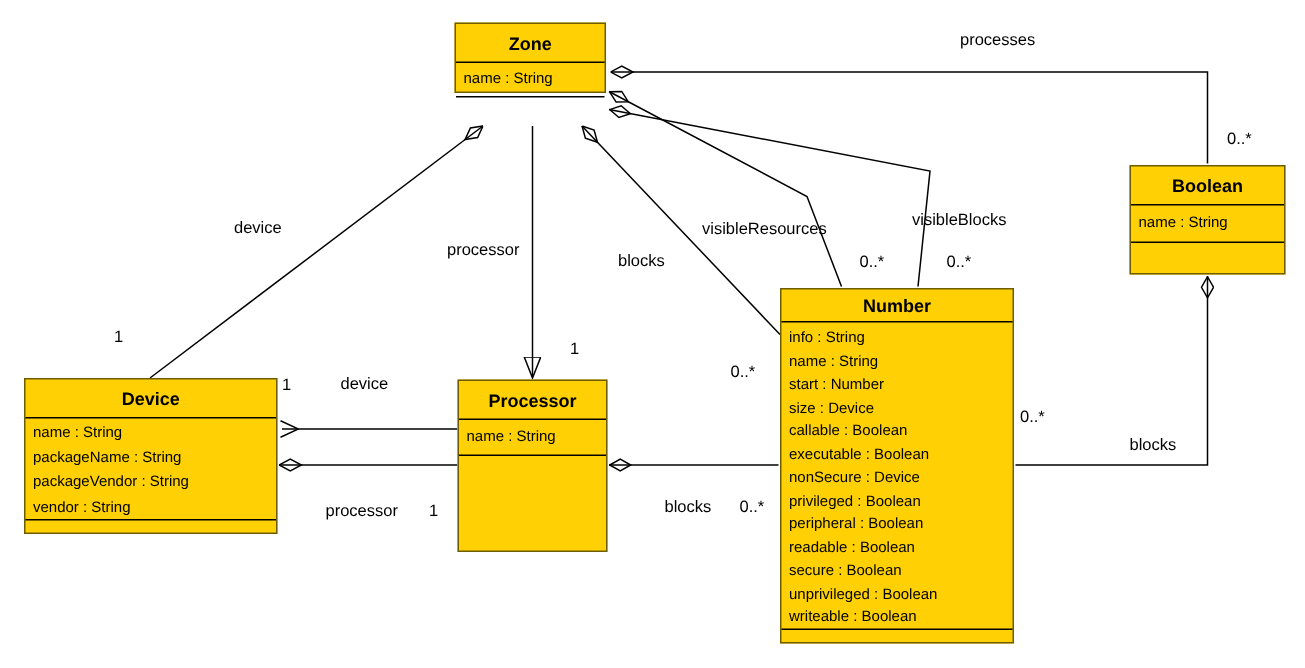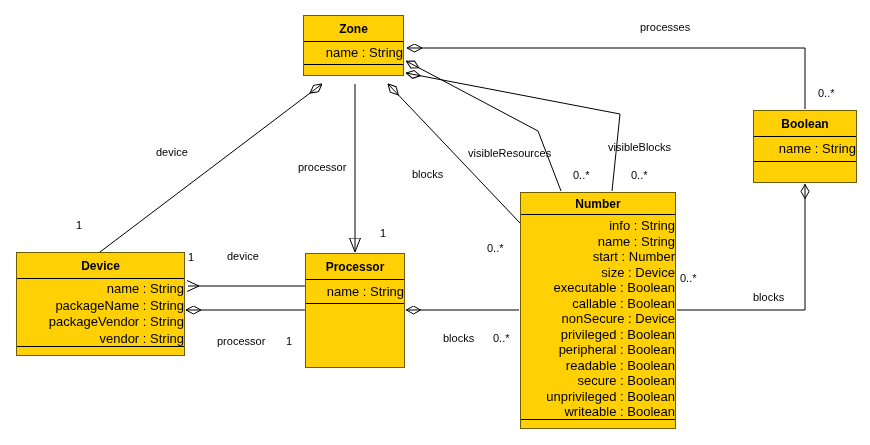--- a/index.html
+++ b/index.html
@@ -11,24 +11,24 @@
   #wires path{stroke:#000000;stroke-width:1;fill:none;}
   .class-box{
     position:absolute;background:#FFD104;border:1px solid #6e5c00;
     box-sizing:border-box;color:#000;
   }
   .class-title{
     font-weight:bold;font-size:12px;text-align:center;
     display:flex;align-items:center;justify-content:center;
   }
   .class-attrs{border-top:1px solid #000;box-sizing:border-box;padding:1px 0 0 5px;}
-  .attr-row{font-size:13px;white-space:nowrap;text-align:right;}
+  .attr-row{font-size:10px;white-space:nowrap;}
   .class-empty{border-top:1px solid #000;box-sizing:border-box;}
   
-  #cls-zone{left:303px;top:15px;width:101px;height:61px;}
+  #cls-zone{left:303px;top:15px;width:101px;height:47px;}
   #cls-zone .class-title{height:25px;}
   #cls-zone .class-attrs{height:23px;}  #cls-zone .attr-row{line-height:20px;}
   #cls-zone .class-empty{height:17px;}
   #cls-process{left:753px;top:110px;width:104px;height:73px;}
   #cls-process .class-title{height:25px;}
   #cls-process .class-attrs{height:25px;} #cls-process .attr-row{line-height:22px;}
   #cls-process .class-empty{height:21px;}
   #cls-block{left:520px;top:192px;width:156px;height:237px;}
   #cls-block .class-title{height:21px;}
   #cls-block .class-attrs{height:205px;padding-top:3px;}
@@ -96,22 +96,22 @@
     <div class="class-empty"></div>
   </div>
 
   <div id="cls-block" class="class-box">
     <div class="class-title">Number</div>
     <div class="class-attrs">
         <div class="attr-row">info : String</div>
         <div class="attr-row">name : String</div>
         <div class="attr-row">start : Number</div>
         <div class="attr-row">size : Device</div>
+        <div class="attr-row">callable : Boolean</div>
         <div class="attr-row">executable : Boolean</div>
-        <div class="attr-row">callable : Boolean</div>
         <div class="attr-row">nonSecure : Device</div>
         <div class="attr-row">privileged : Boolean</div>
         <div class="attr-row">peripheral : Boolean</div>
         <div class="attr-row">readable : Boolean</div>
         <div class="attr-row">secure : Boolean</div>
         <div class="attr-row">unprivileged : Boolean</div>
         <div class="attr-row">writeable : Boolean</div>
       </div>
     <div class="class-empty"></div>
   </div>

